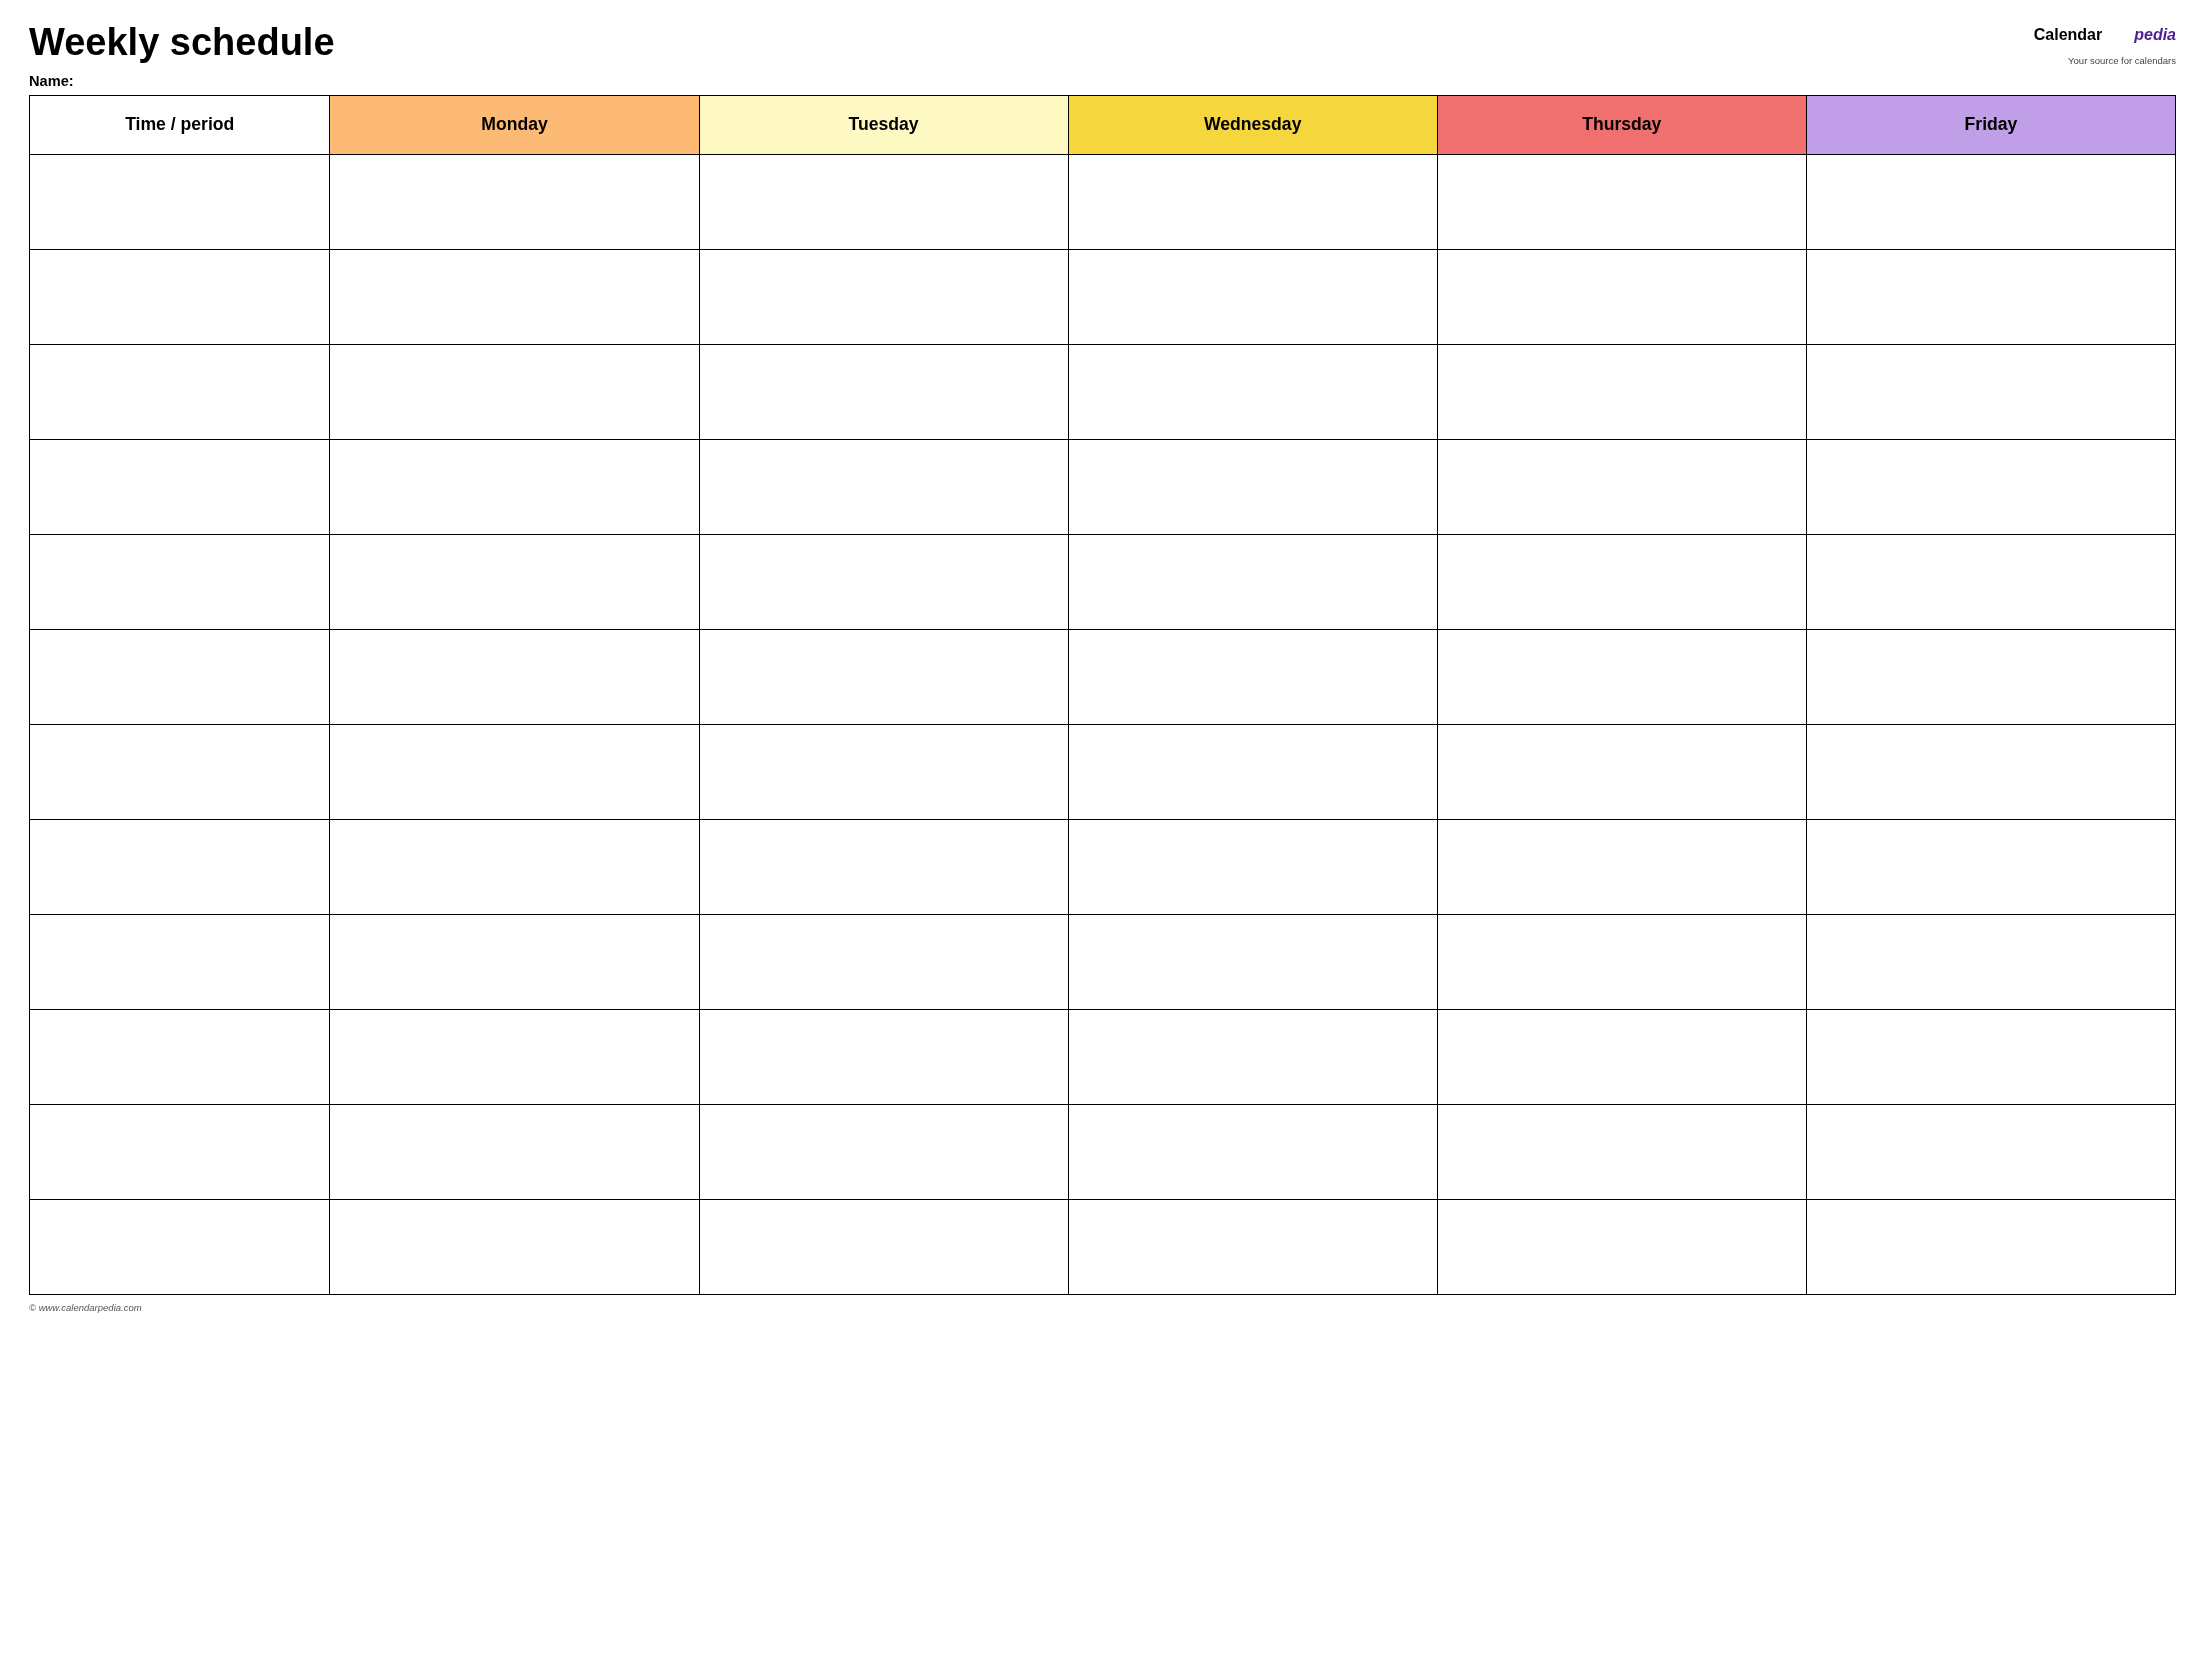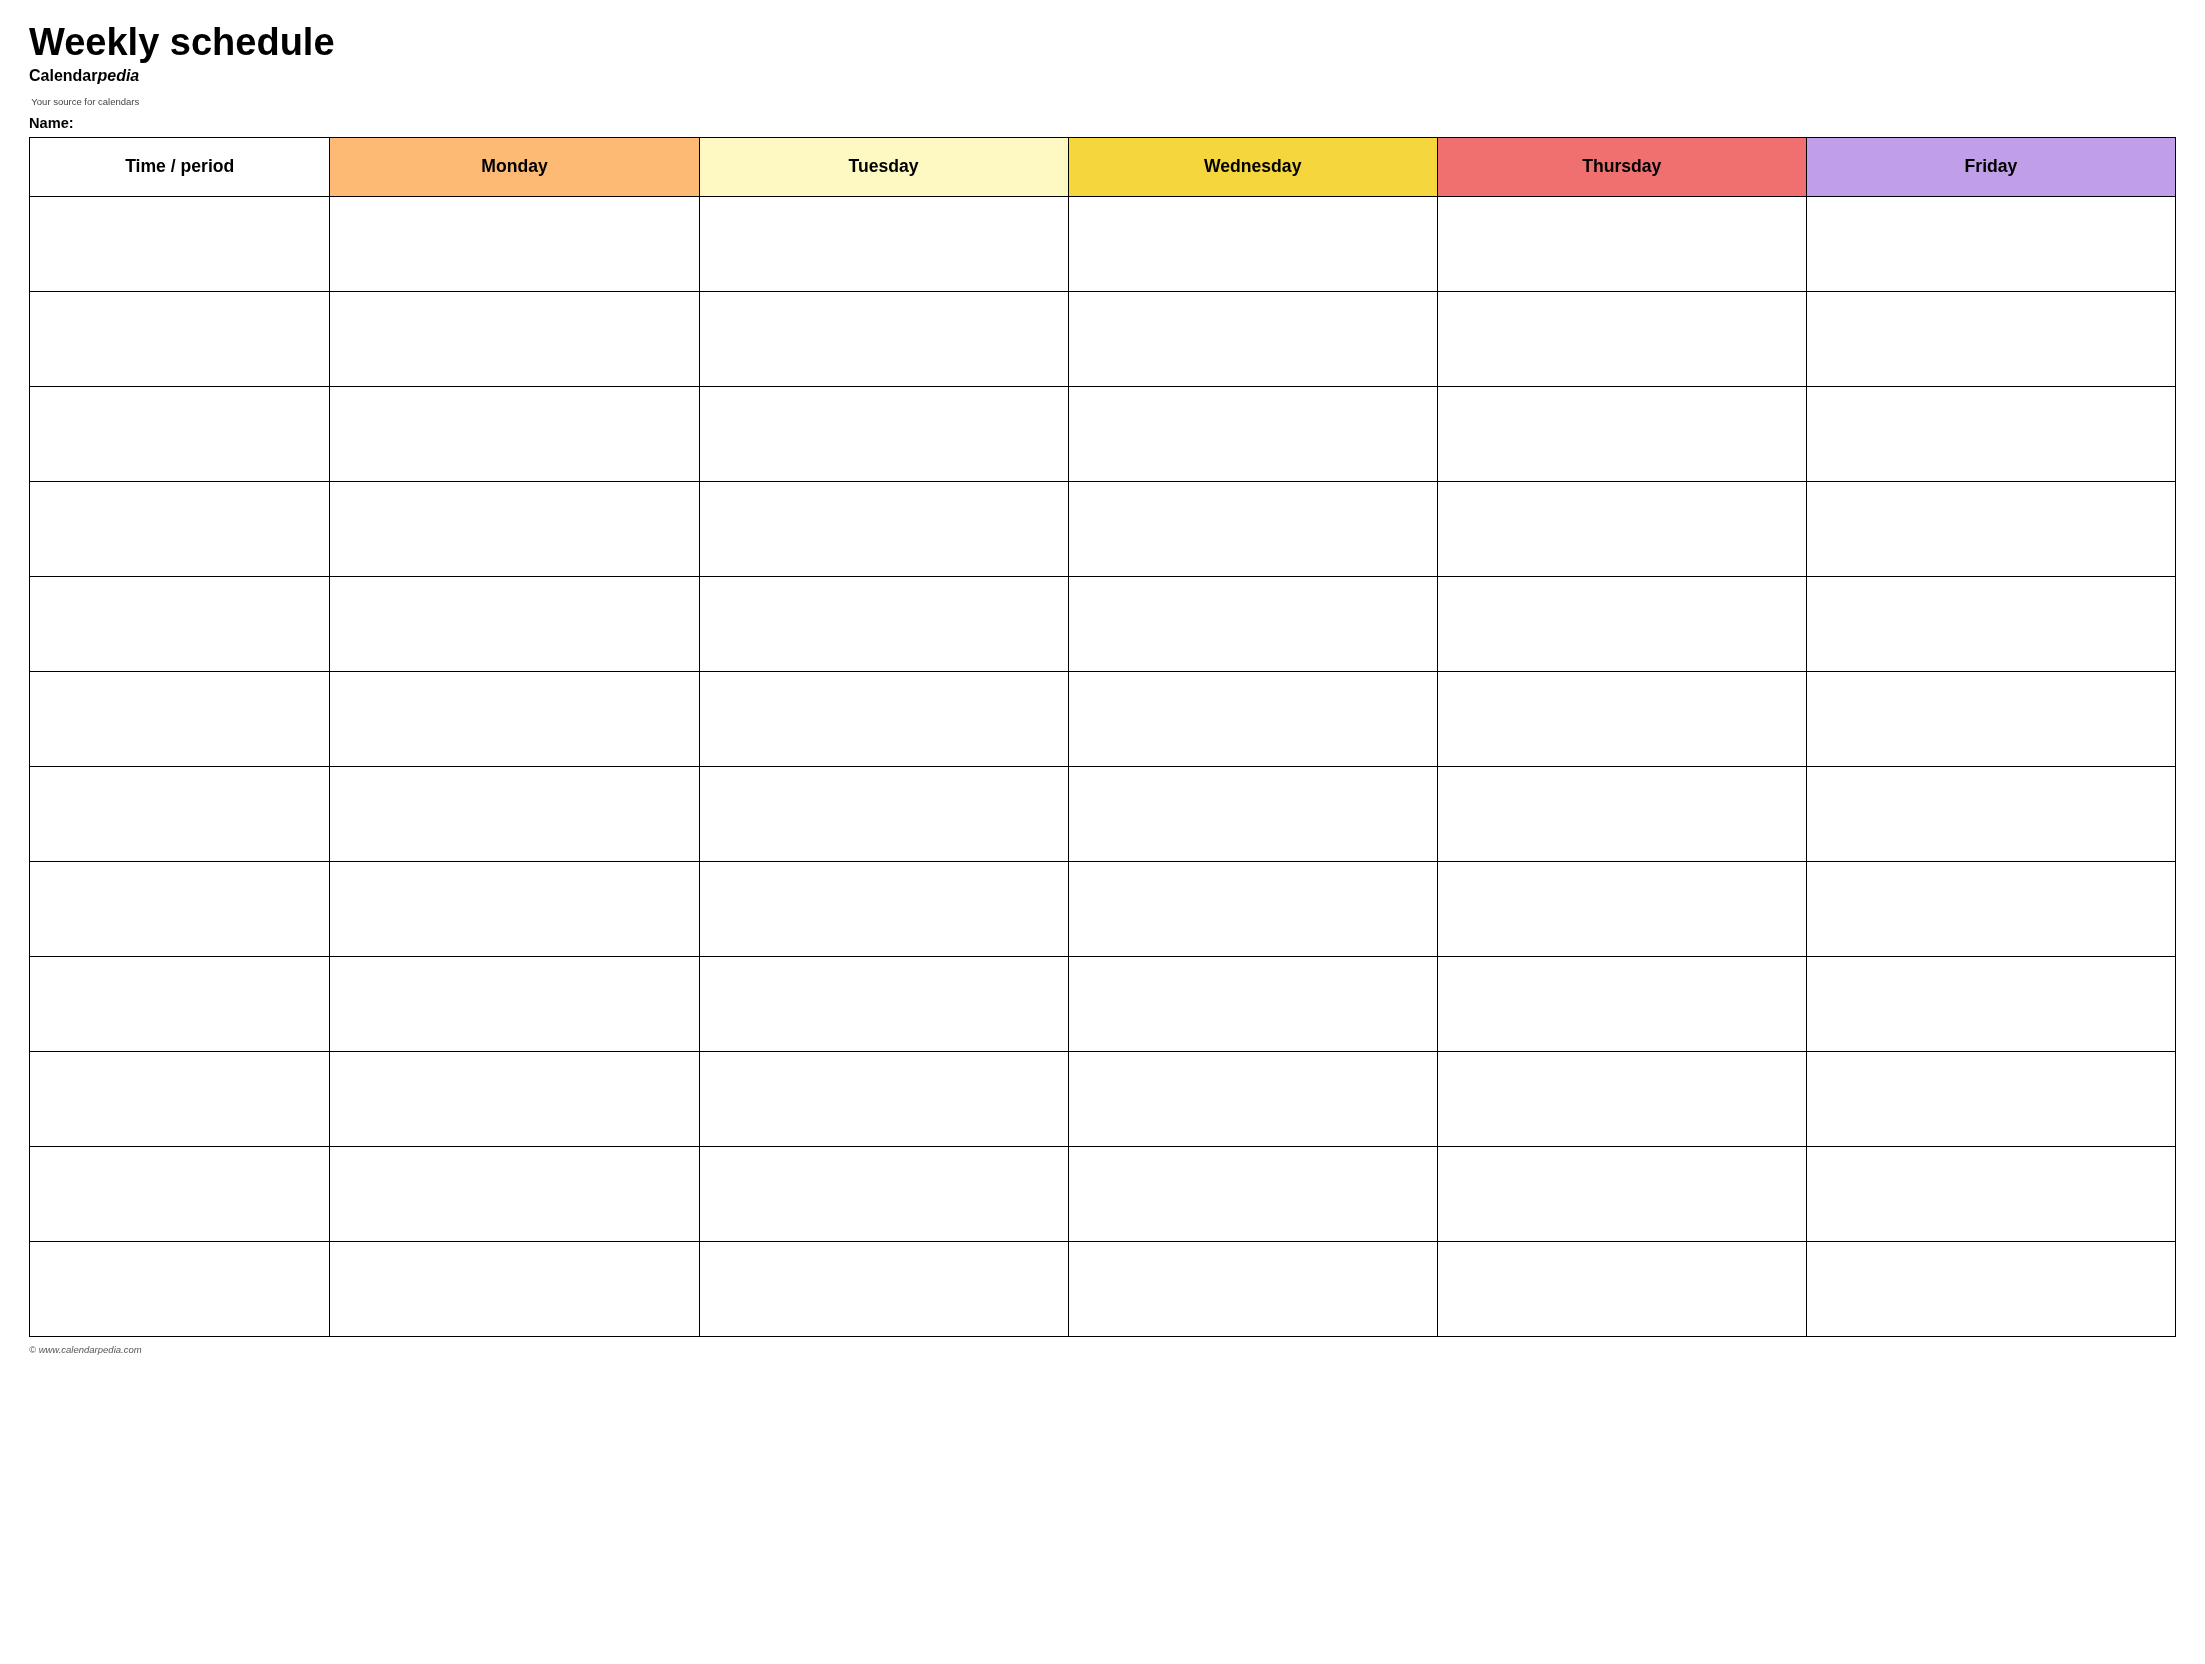--- a/index.html
+++ b/index.html
@@ -14,21 +14,20 @@
       padding: 22px 29px;
       width: 100%;
       min-height: 100vh;
     }
 
     .header {
       display: flex;
       justify-content: space-between;
       align-items: flex-start;
       margin-bottom: 7.3px;
-      flex-direction: column;
     }
 
     .title {
       font-size: 38px;
       font-weight: bold;
       color: #000;
       line-height: 1.1;
     }
 
     .logo-container {
@@ -36,23 +35,24 @@
       padding-top: 3.7px;
     }
 
     .logo-text {
       font-size: 16px;
       font-weight: bold;
       color: #000;
     }
 
     .logo-text span.red {
-      color: #000000;
+      color: #4c1d95;
       font-style: italic;
       font-weight: bold;
+      margin-left: 32px;
     }
 
     .logo-sub {
       font-size: 9.5px;
       color: #444;
       display: block;
       margin-top: 11px;
     }
 
     .name-row {

